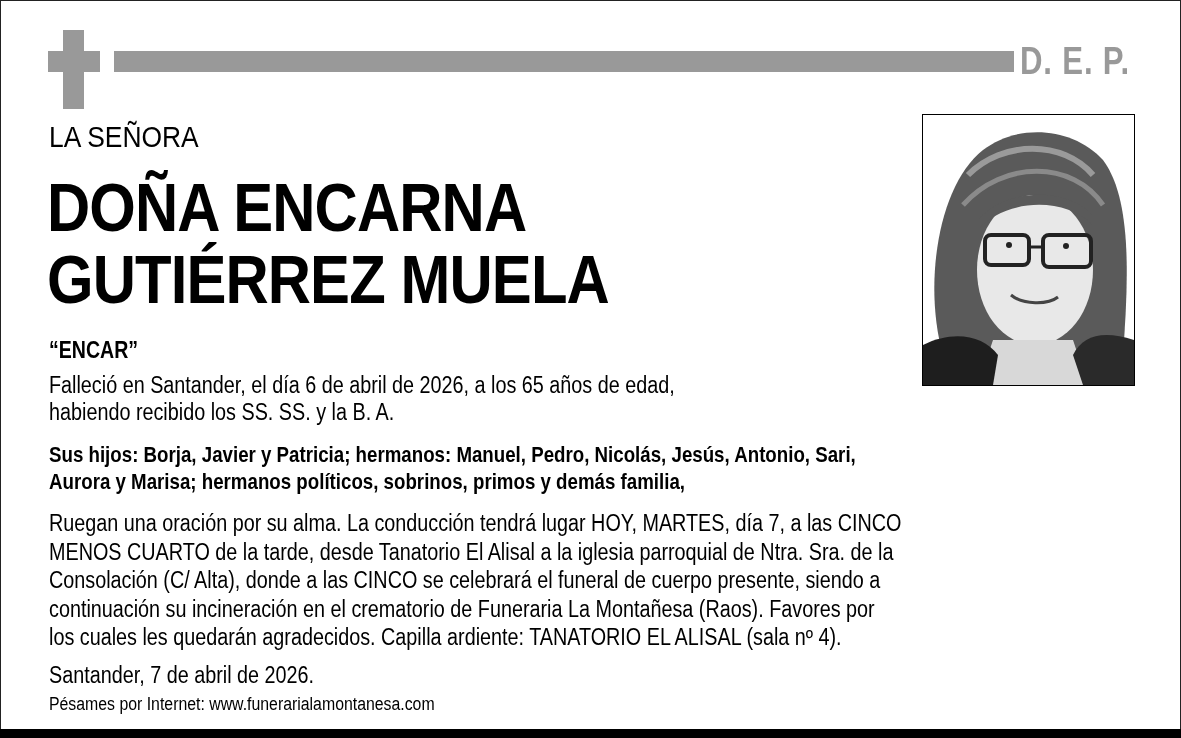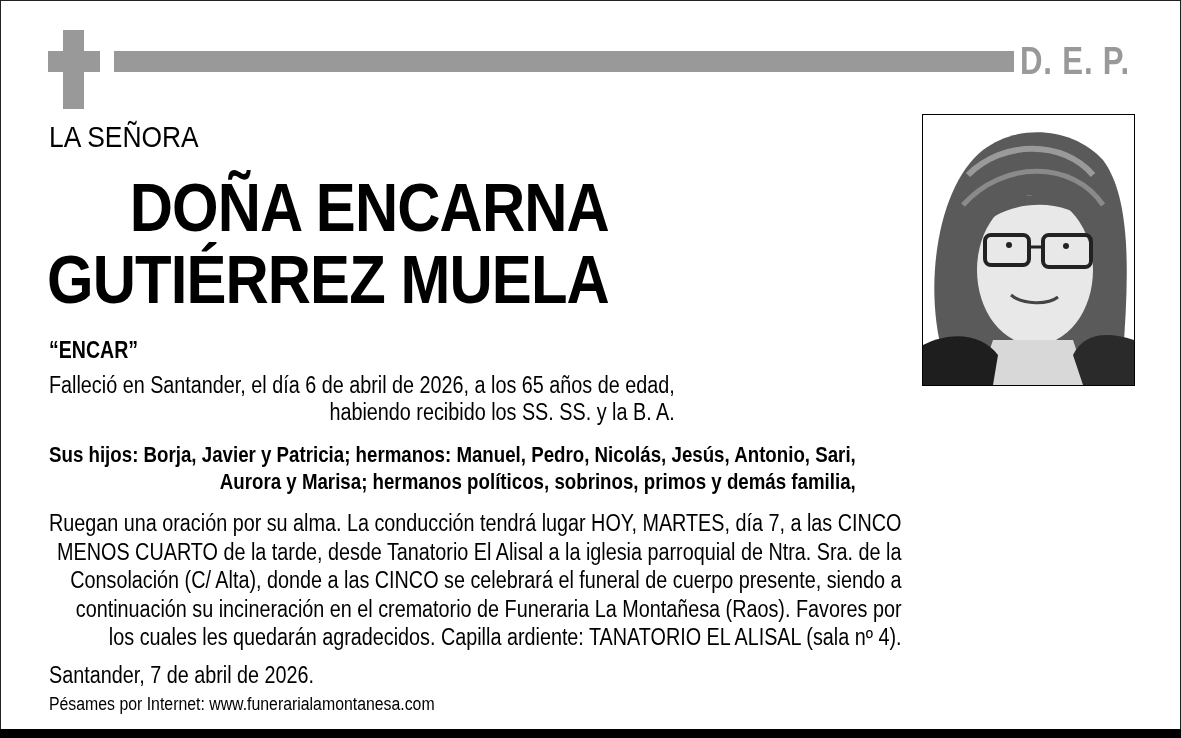--- a/index.html
+++ b/index.html
@@ -1,19 +1,19 @@
 <!DOCTYPE html>
 <html><head>
 <meta charset="utf-8">
 <style>
   html, body { margin: 0; padding: 0; background: #ffffff; }
   body { width: 1181px; height: 738px; overflow: hidden; position: relative; }
   .frame {
     position: absolute; left: 0; top: 0; width: 1179px; height: 728px;
-    border: 1px solid #222; border-bottom: none; background: #fff; text-align: right;
+    border: 1px solid #222; border-bottom: none; background: #fff;
   }
   .bottom-bar { position: absolute; left: 0; top: 729px; width: 1181px; height: 9px; background: #000; }
   .cross-v { position: absolute; left: 62px; top: 29px; width: 21px; height: 79px; background: #999999; }
   .cross-h { position: absolute; left: 47px; top: 50px; width: 52px; height: 21px; background: #999999; }
   .rule { position: absolute; left: 113px; top: 50px; width: 900px; height: 21px; background: #999999; }
   .dep {
     position: absolute; left: 1019px; top: 38px; font-family: "Liberation Sans", sans-serif;
     font-weight: bold; font-size: 38px; color: #999999; letter-spacing: 1px; line-height: 44px;
     transform: scaleX(0.82); transform-origin: left top;
   }

